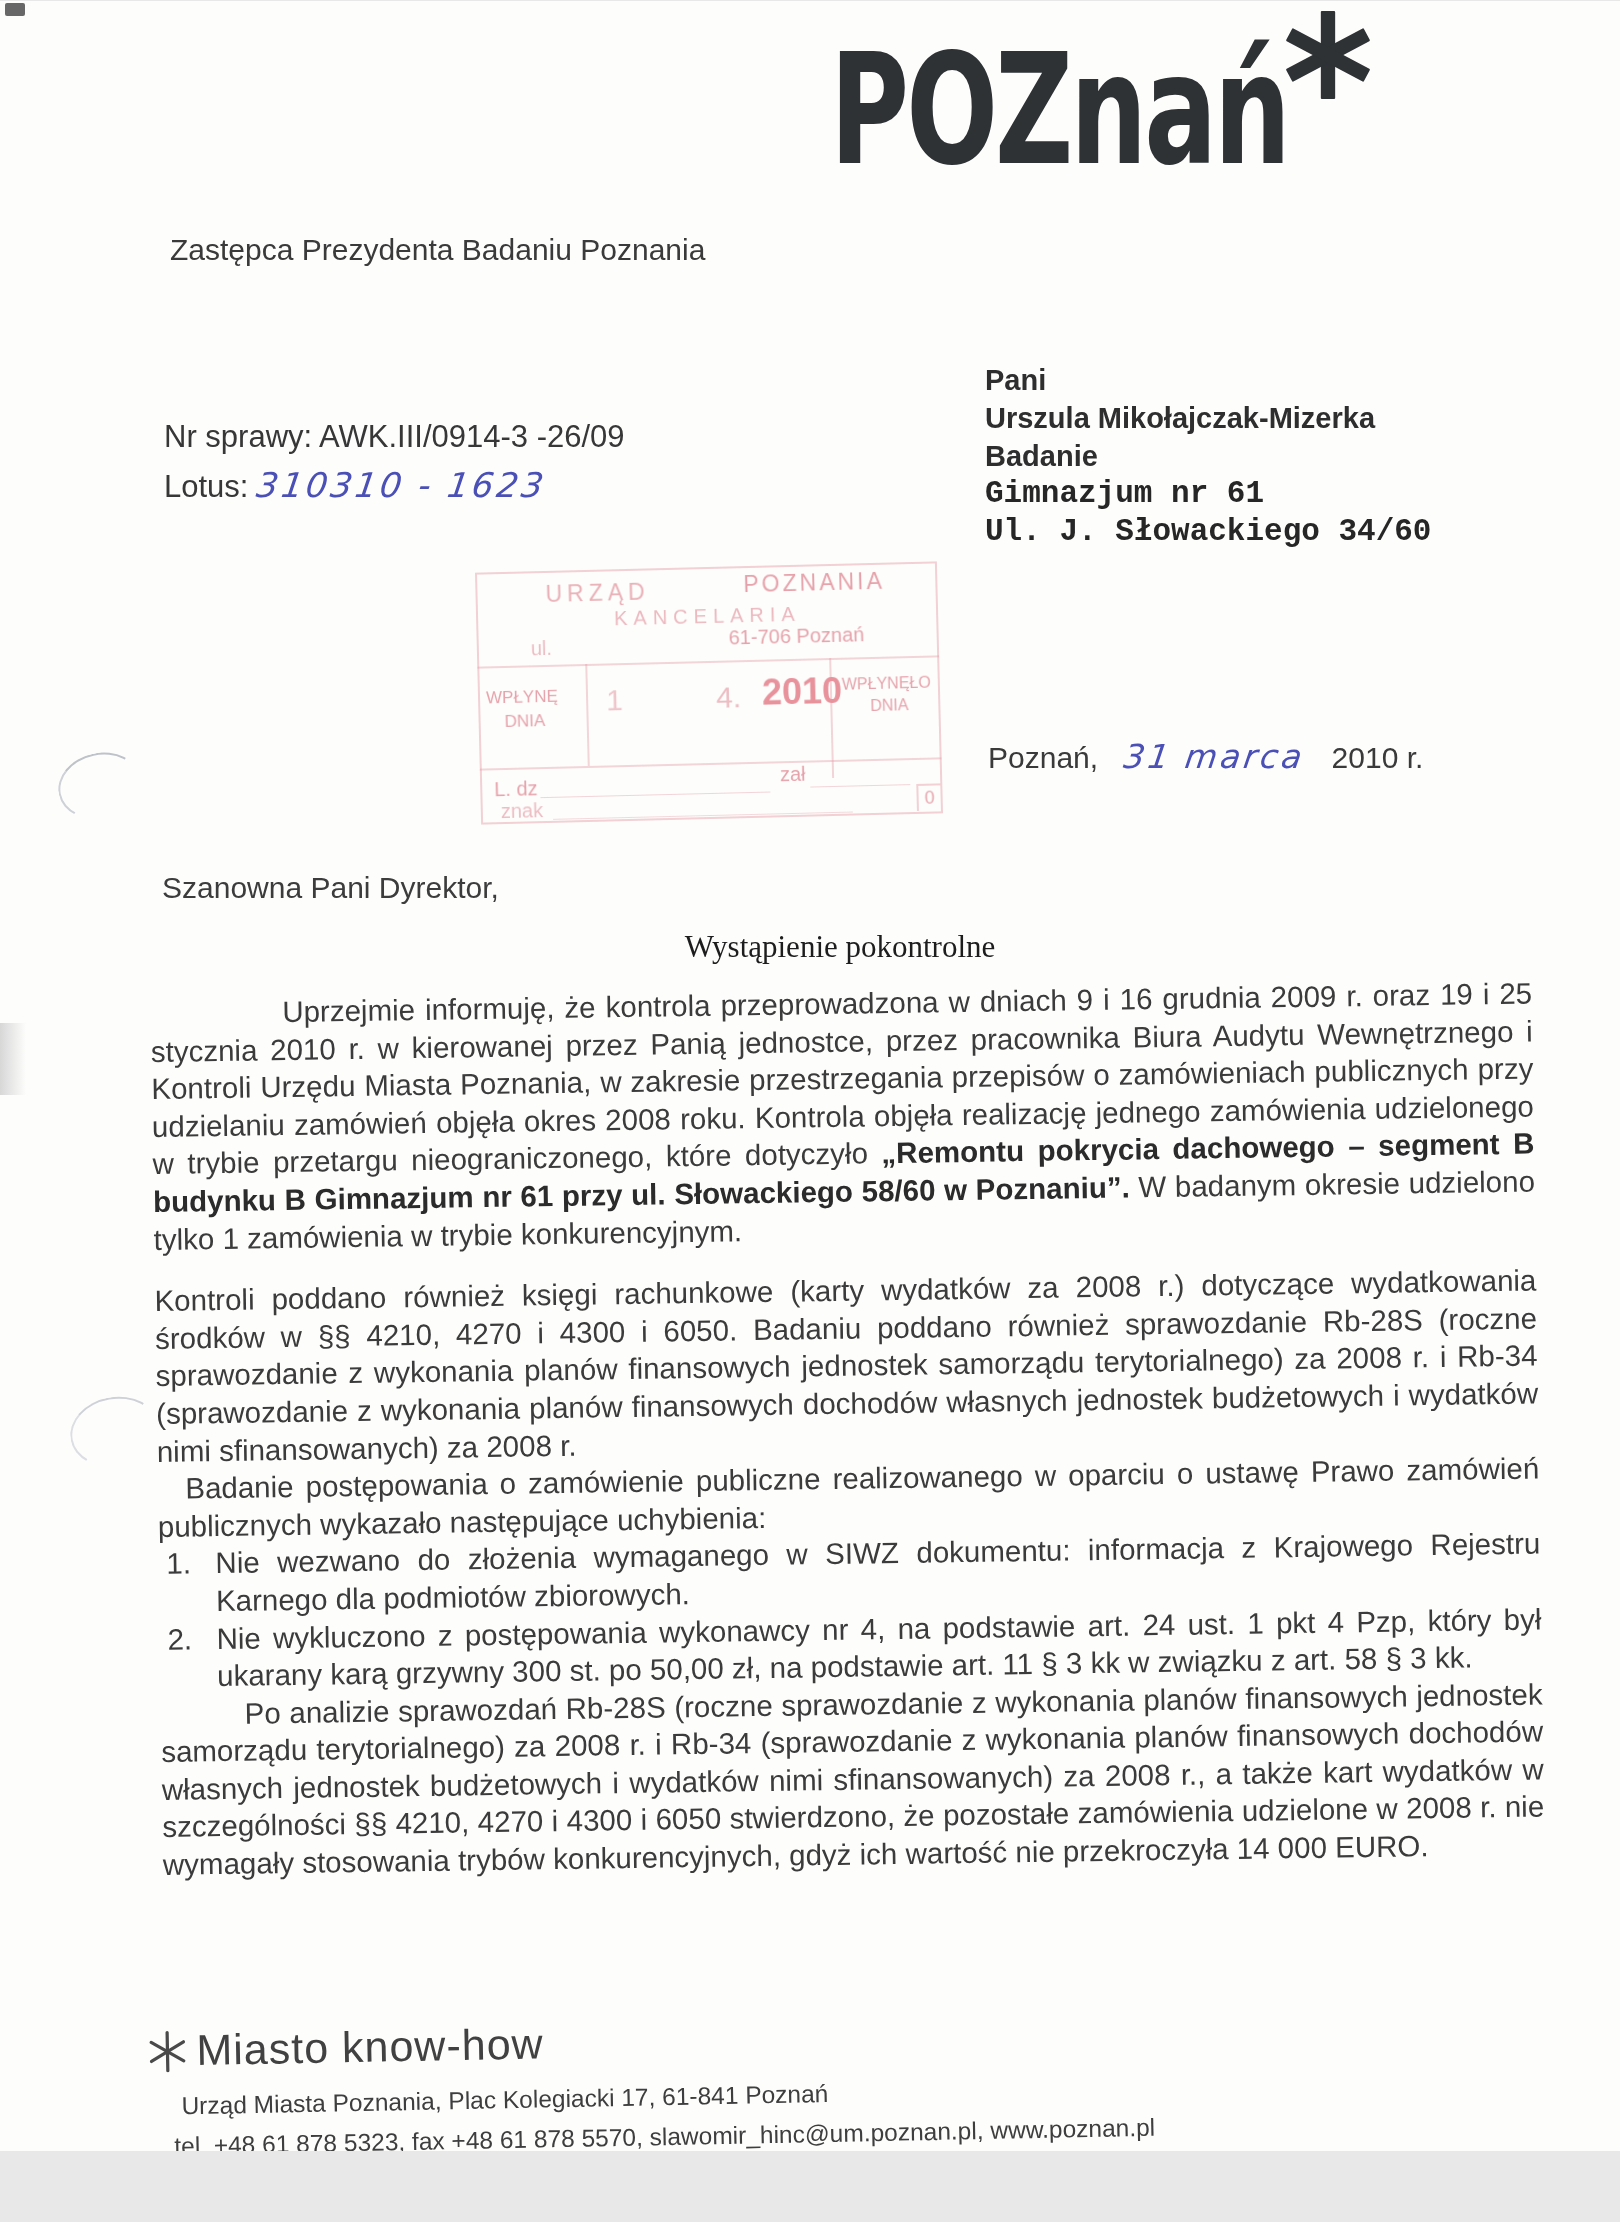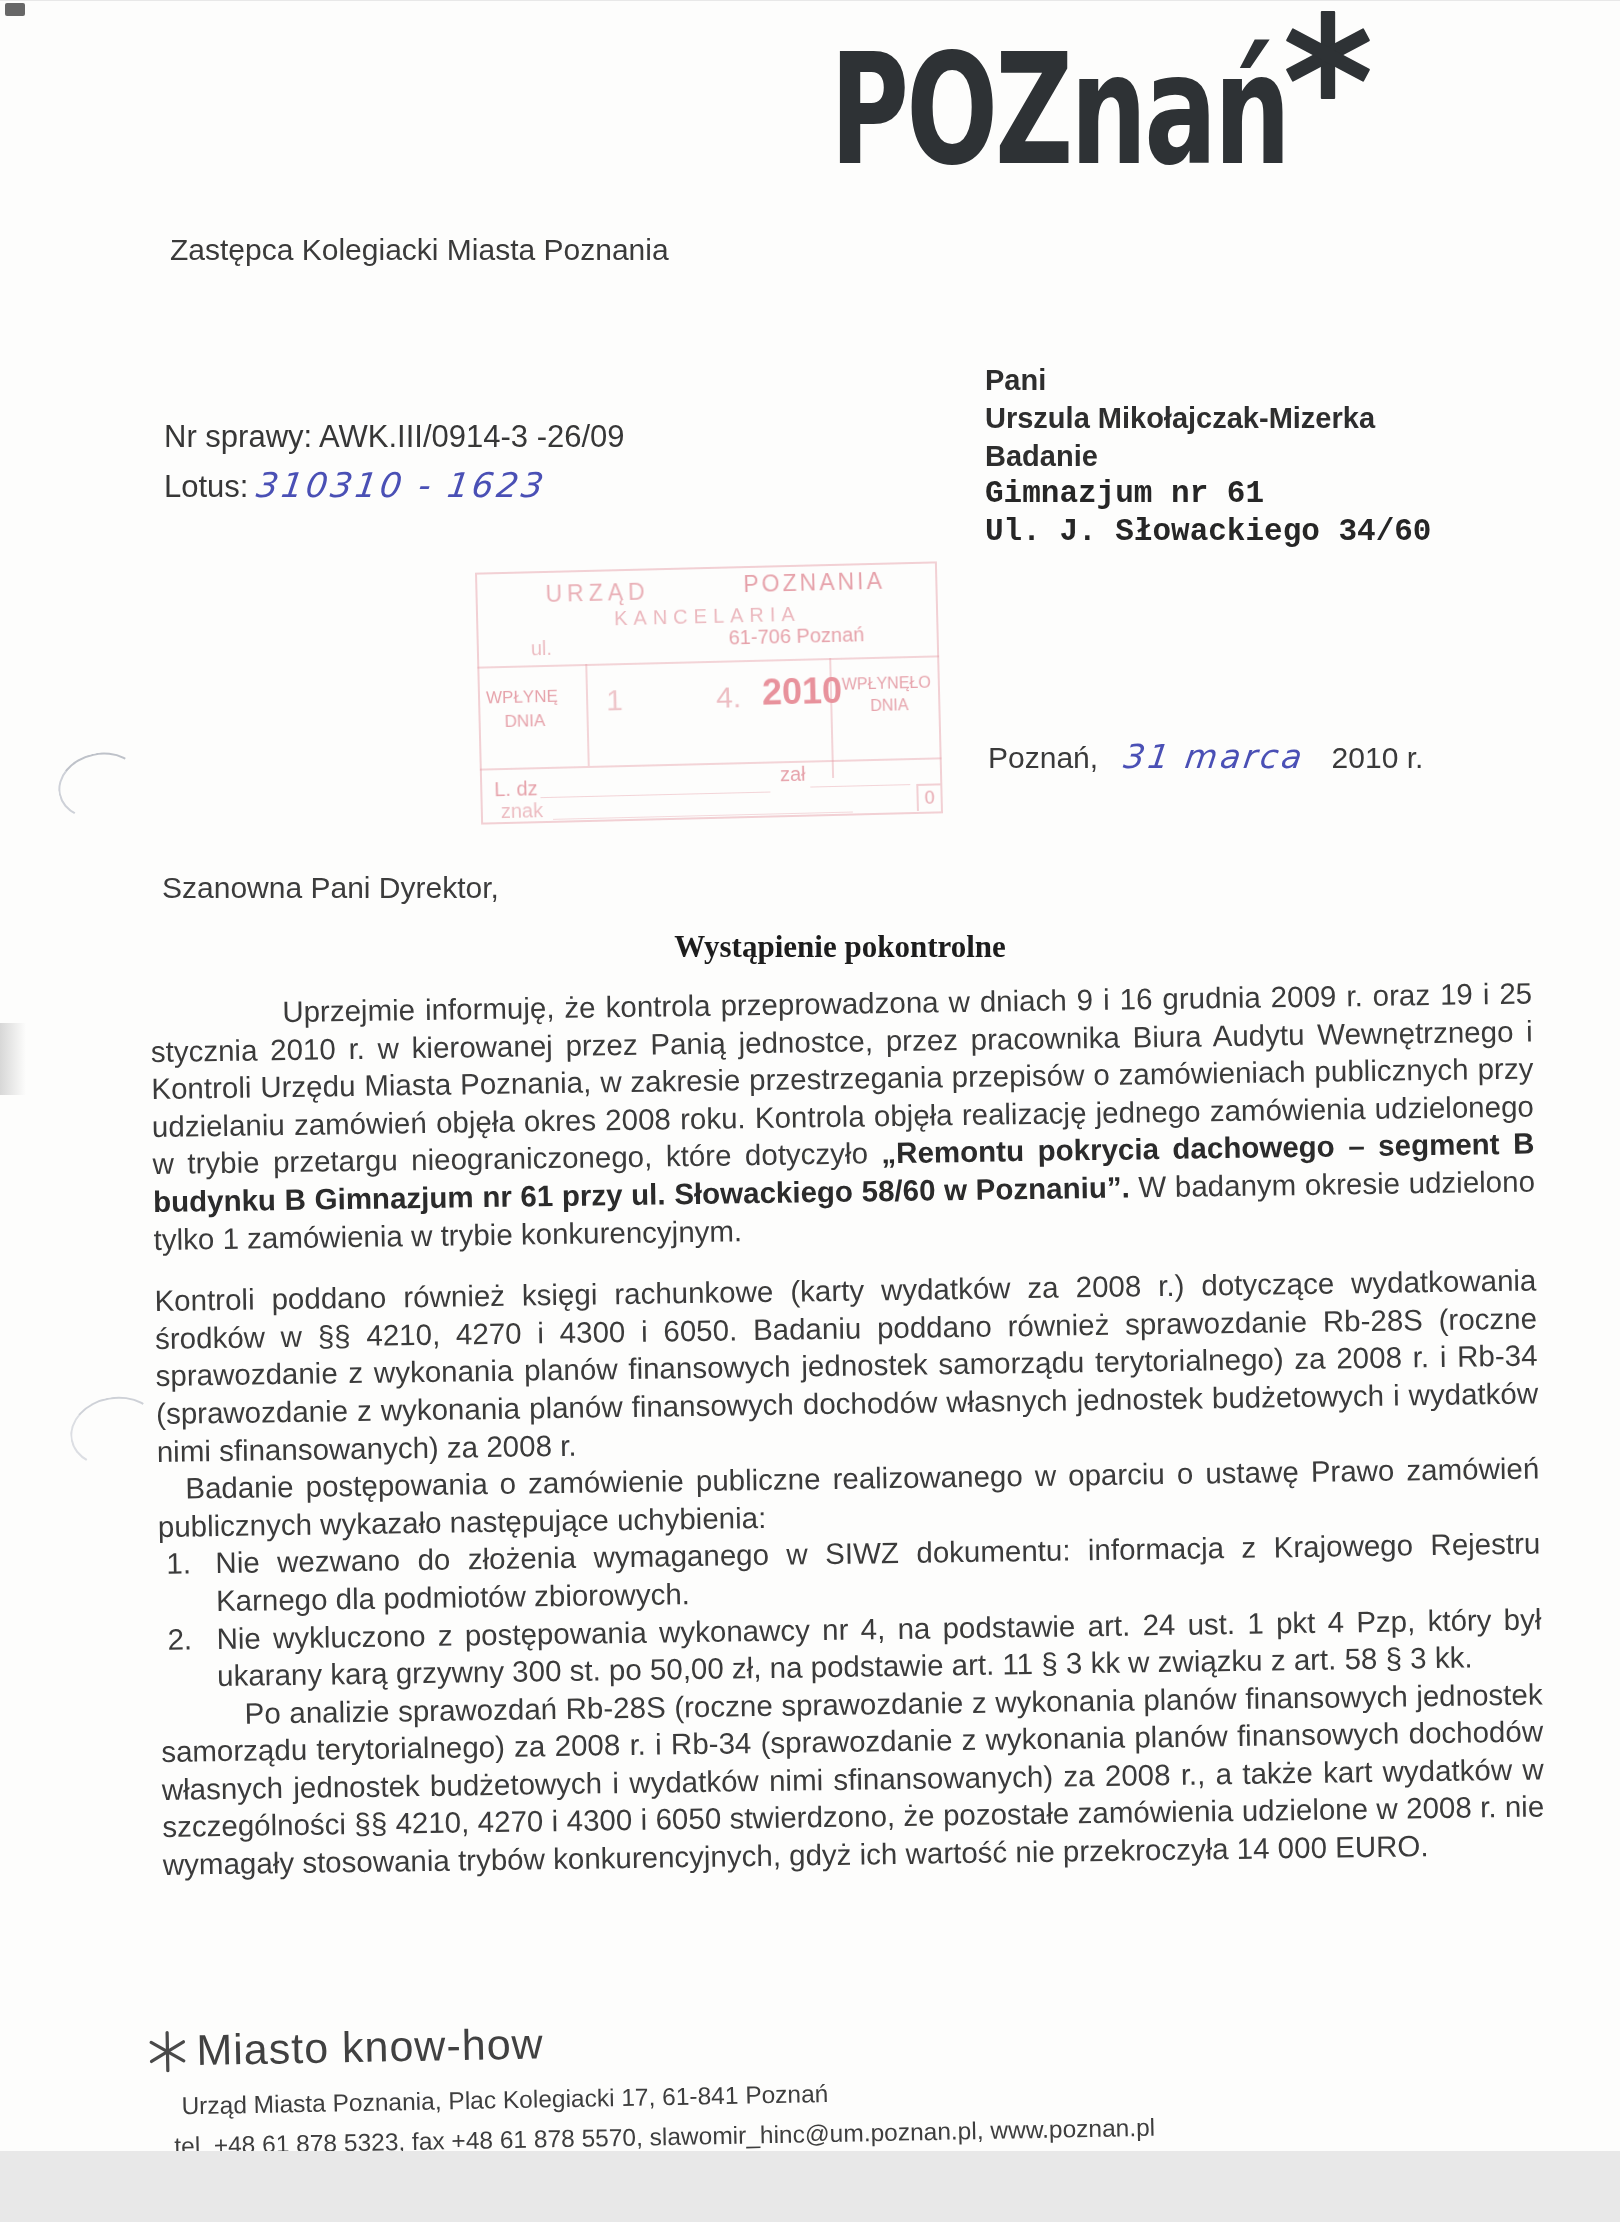--- a/index.html
+++ b/index.html
@@ -66,21 +66,21 @@
   .stamp .u2{ position:absolute; left:330px; top:222px; width:100px; border-top:1.5px solid rgba(221,127,139,.45); }
   .stamp .u3{ position:absolute; left:72px; top:248px; width:300px; border-top:1.5px solid rgba(221,127,139,.4); }
 
   
   .dateline{ left:988px; top:736px; font-size:30px; color:#3a3a3a; }
   .dateline .hand{ margin:0 18px; font-size:33px; }
 
   
   .salutation{ left:162px; top:870px; font-size:30px; }
   .heading{ left:150px; top:928px; width:1380px; text-align:center;
-            font-family:"Liberation Serif", serif; font-weight:bold;
+            font-family:"Liberation Serif", serif; font-weight:normal;
             font-size:31px; color:#1d1d1d; }
 
   
   .body-text{
     left:150px; top:994px; width:1382px;
     font-size:29.5px; line-height:37.6px; text-align:justify;
     transform:rotate(-0.85deg); transform-origin:0 0; color:#3b3b3b;
   }
   .body-text p{ margin:0; }
   .p1{ text-indent:132px; }
@@ -128,21 +128,21 @@
       <svg width="88" height="88" viewBox="0 0 86 86">
         <g fill="#2e3235">
           <rect x="36" y="0" width="14" height="86" rx="1"></rect>
           <rect x="36" y="0" width="14" height="86" rx="1" transform="rotate(62 43 43)"></rect>
           <rect x="36" y="0" width="14" height="86" rx="1" transform="rotate(-62 43 43)"></rect>
         </g>
       </svg>
     </span>
   </div>
 
-  <div class="abs sender">Zastępca Kolegiacki Miasta Poznania</div>
+  <div class="abs sender">Zastępca Prezydenta Badaniu Poznania</div>
 
   <div class="abs case-block">
     <div>Nr sprawy: AWK.III/0914-3 -26/09</div>
     <div>
       <span>Lotus:</span>
       <span class="handwriting">310310 - 1623</span>
     </div>
   </div>
 
   <div class="abs recipient">

